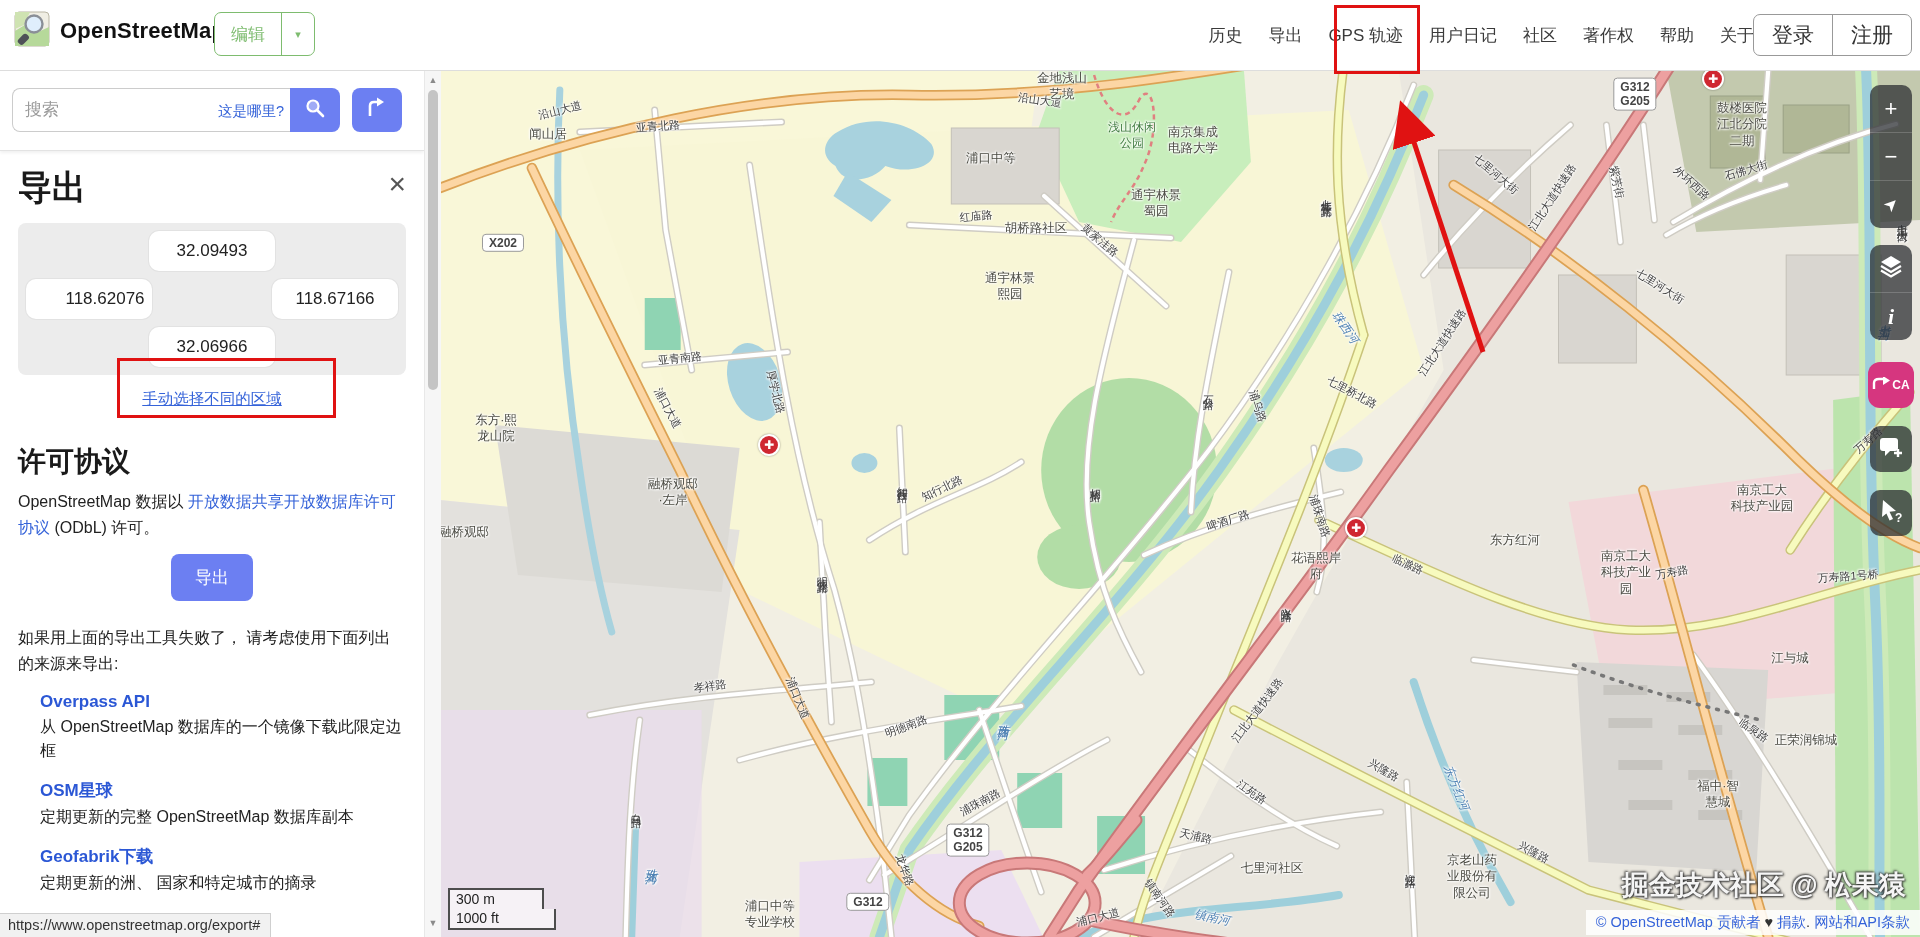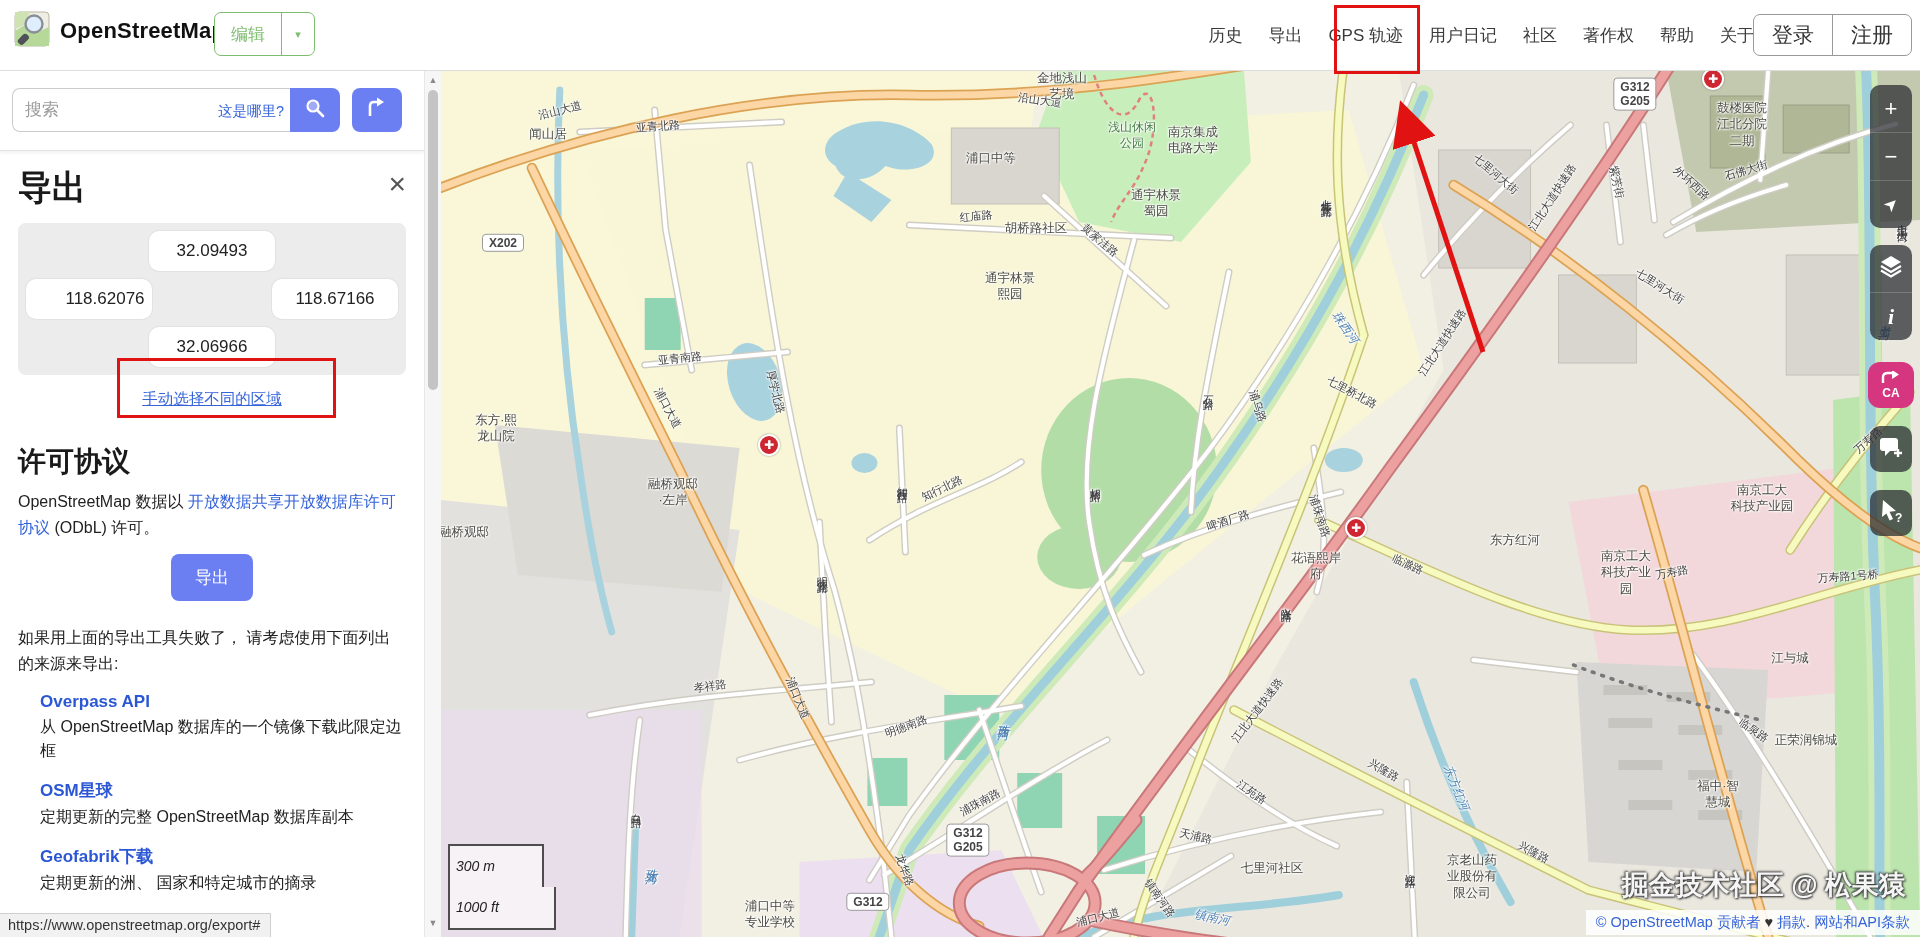--- a/index.html
+++ b/index.html
@@ -64,26 +64,26 @@
   .mlabel.area{color:#3e7a3e;}
   .mlabel.water{color:#4d80b3;font-style:italic;}
   .mlabel.vert{writing-mode:vertical-rl;letter-spacing:2px;}
   .mlabel.badge{background:#fff;border:1px solid #9a9a9a;border-radius:4px;padding:1px 6px;font-size:12px;font-weight:bold;color:#444;text-shadow:none;line-height:1.2;}
   .mlabel.poi{width:18px;height:18px;background:#cf2731;color:#fff;border-radius:50%;font-size:12px;line-height:18px;padding:0;text-shadow:none;border:2px solid #fff;box-shadow:0 0 2px rgba(0,0,0,.4);}
 
   
   .ctl-group{position:absolute;right:8px;width:42px;background:rgba(42,44,48,.74);border-radius:10px;z-index:12;}
   .ctl-btn{width:42px;height:47px;display:flex;align-items:center;justify-content:center;color:#fff;font-size:22px;cursor:pointer;}
   .ctl-btn + .ctl-btn{border-top:1px solid rgba(255,255,255,.18);}
-  #ctl-translate{position:absolute;right:6px;top:292px;width:46px;height:46px;background:#d6367f;border-radius:12px;display:flex;flex-direction:column;align-items:center;justify-content:center;color:#fff;cursor:pointer;z-index:12;font-size:12px;font-weight:bold;line-height:1;}
+  #ctl-translate{position:absolute;right:6px;top:292px;width:46px;height:46px;background:#d6367f;border-radius:12px;display:flex;flex-direction:row;align-items:center;justify-content:center;color:#fff;cursor:pointer;z-index:12;font-size:12px;font-weight:bold;line-height:1;}
   #ctl-note,#ctl-query{position:absolute;right:8px;width:42px;height:46px;background:rgba(42,44,48,.74);border-radius:10px;display:flex;align-items:center;justify-content:center;cursor:pointer;z-index:12;}
 
   
   #scale{position:absolute;left:8px;bottom:7px;z-index:11;font-size:14px;color:#222;}
-  #scale .row{background:rgba(255,255,255,.6);border:2px solid #4d4d4d;border-top:none;padding:11px 6px;line-height:19px;font-style:italic;}
+  #scale .row{background:rgba(255,255,255,.6);border:2px solid #4d4d4d;border-top:none;padding:0 6px;line-height:19px;}
   #scale .row.m{width:80px;border-top:2px solid #4d4d4d;border-bottom:none;}
   #scale .row.ft{width:92px;}
 
   
   #attrib{position:absolute;right:0;bottom:2px;background:rgba(255,255,255,.85);padding:3px 10px;font-size:14.5px;z-index:11;color:#333;white-space:nowrap;}
   #attrib .lnk{color:#3563d9;cursor:pointer;}
   #watermark{position:absolute;right:14px;bottom:34px;font-size:27px;font-weight:bold;color:rgba(255,255,255,.95);z-index:11;
     text-shadow:0 0 3px rgba(60,60,60,.9),1px 1px 2px rgba(40,40,40,.9),-1px -1px 2px rgba(40,40,40,.7);white-space:nowrap;margin-left:8px;}
 
   

